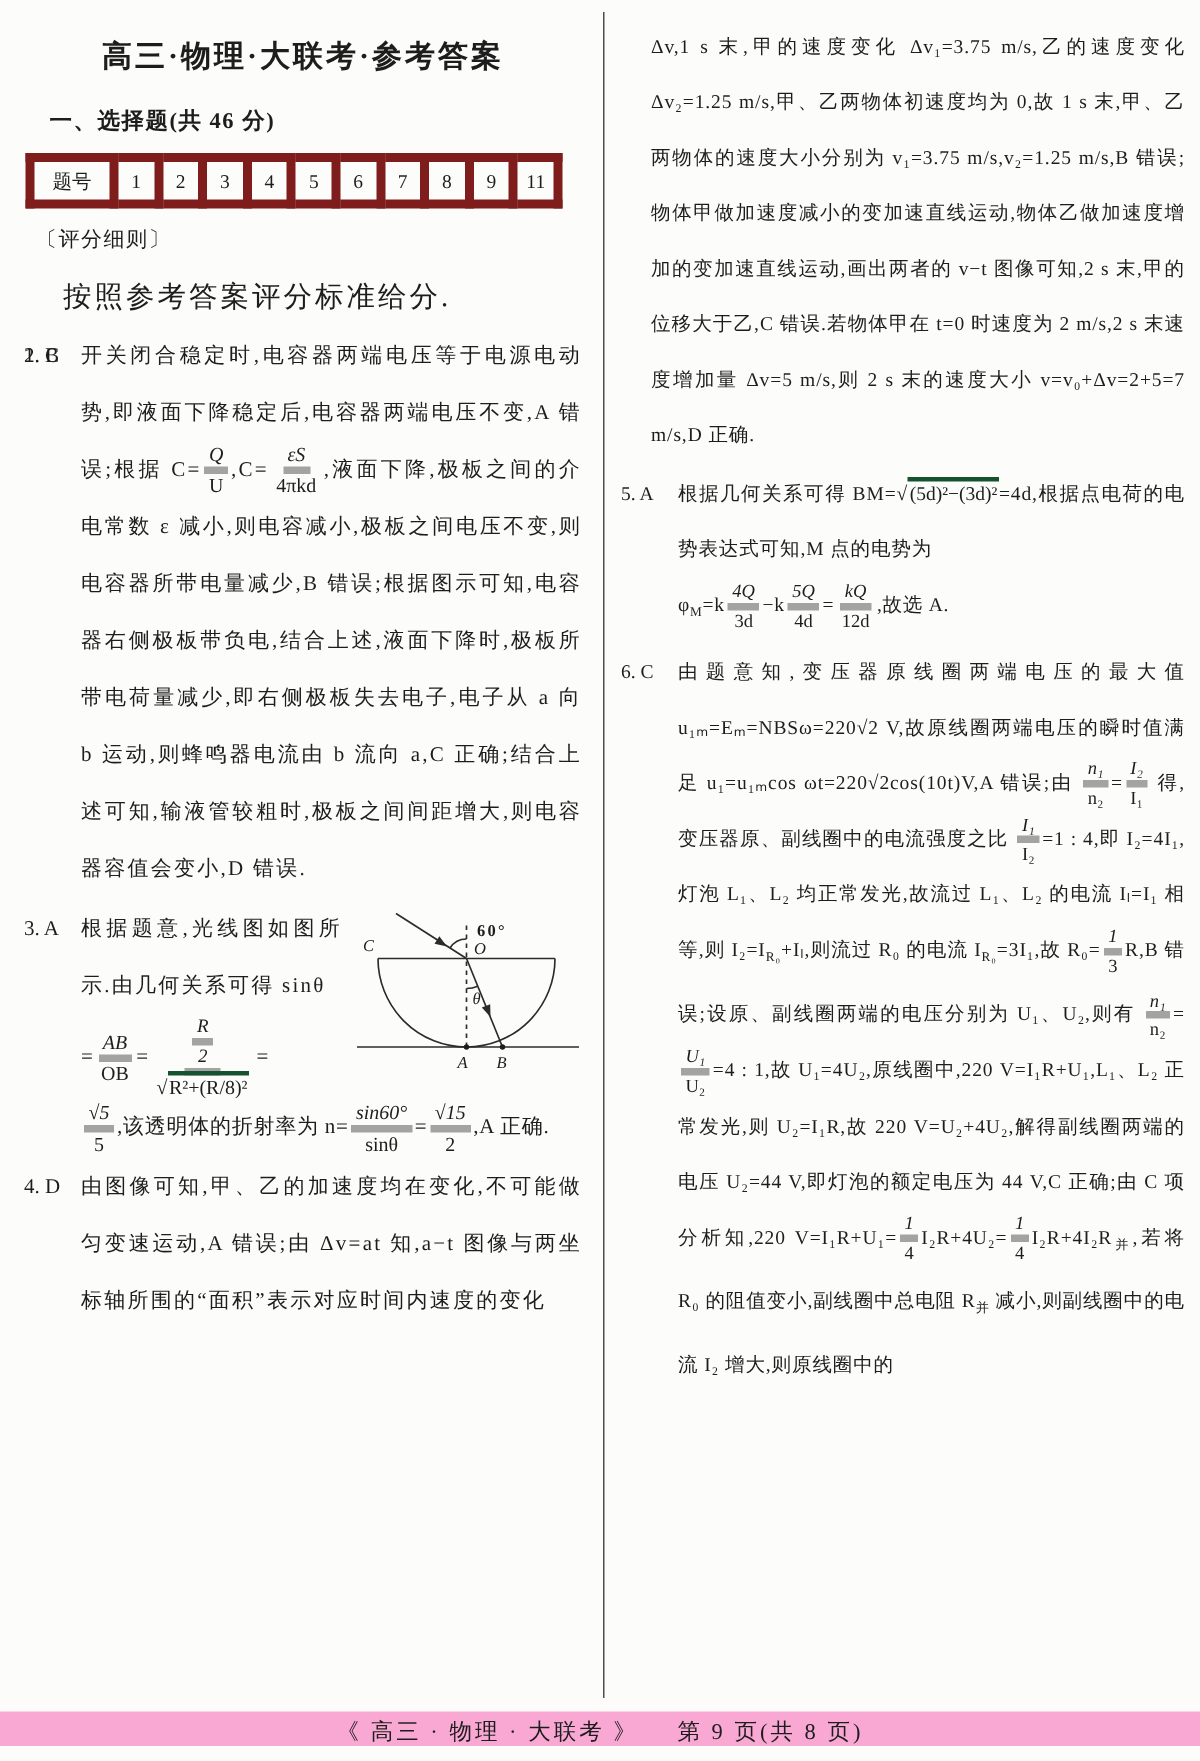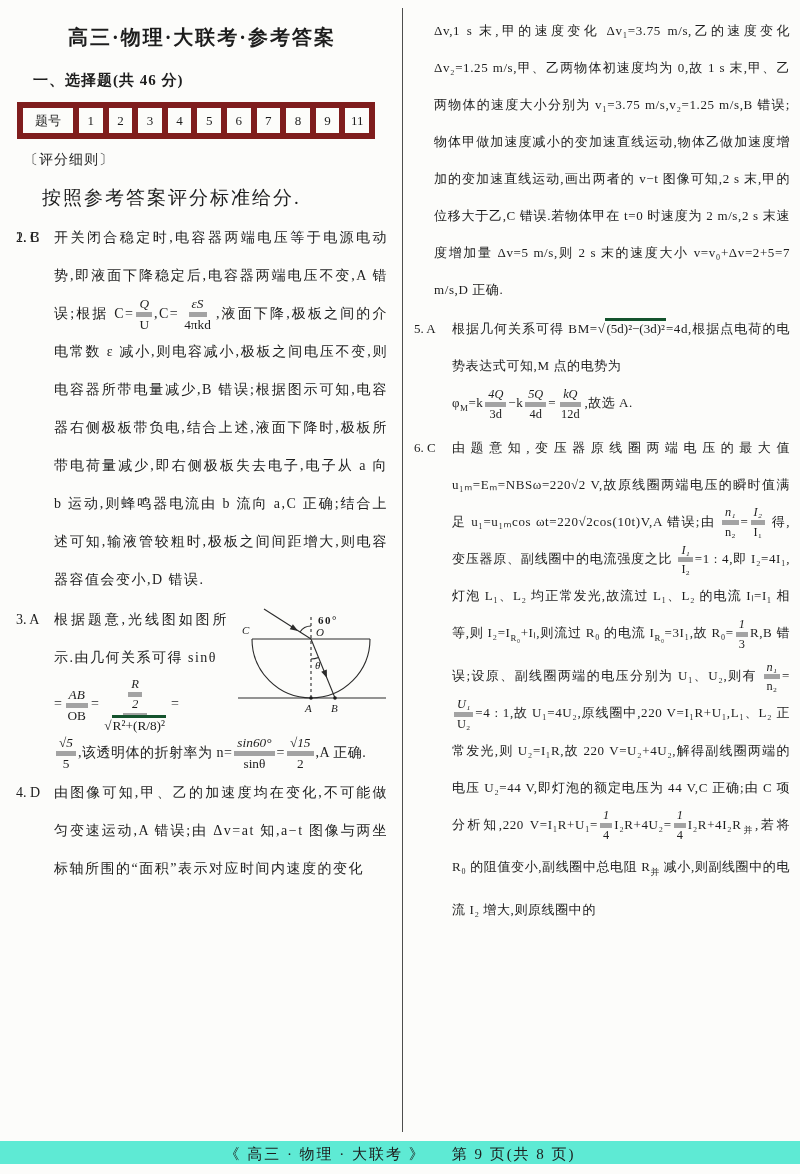--- a/index.html
+++ b/index.html
@@ -59,21 +59,21 @@
   .diagram { float:right; width:152px; height:120px; margin:6px 0 2px 8px; }
   .diagram line, .diagram path { stroke:#2b2b2b; stroke-width:1.1; fill:none; }
   .diagram .dash { stroke-dasharray:3,3; }
   .diagram text { font-size:11px; fill:#1d1d1d; font-style:italic; }
   .diagram .deg { font-style:normal; font-weight:bold; font-size:11px; }
   .diagram .arrow { fill:#2b2b2b; stroke:none; }
   .diagram .dot { fill:#1d1d1d; stroke:none; }
 
   .footer {
     position:absolute; left:0; bottom:10px; width:100%; text-align:center;
-    font-size:15px; letter-spacing:2px; background:#5eead4; padding-top:4px;
+    font-size:15px; letter-spacing:2px; background:#f9a8d4; padding-top:4px;
   }
   .footer span { margin:0 10px; }
 </style>
 </head>
 <body>
 
 <div class="page">
   <div class="divider"></div>
 
   <div class="col left">

